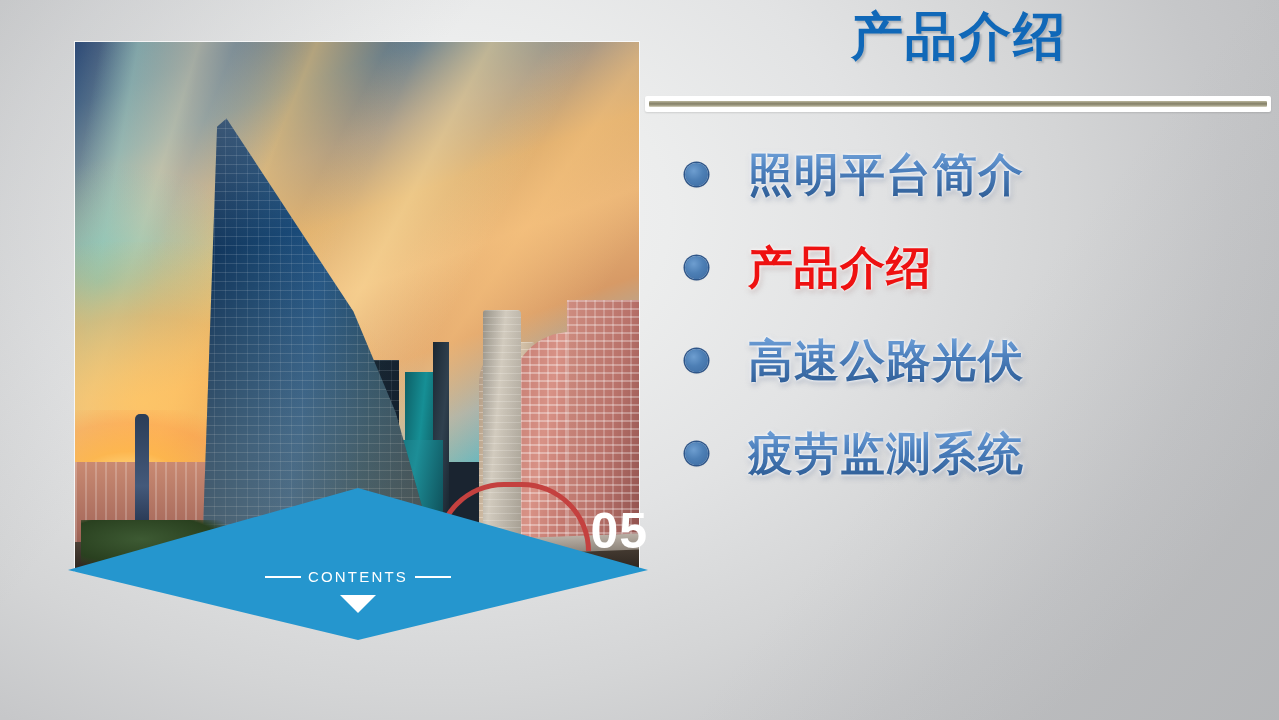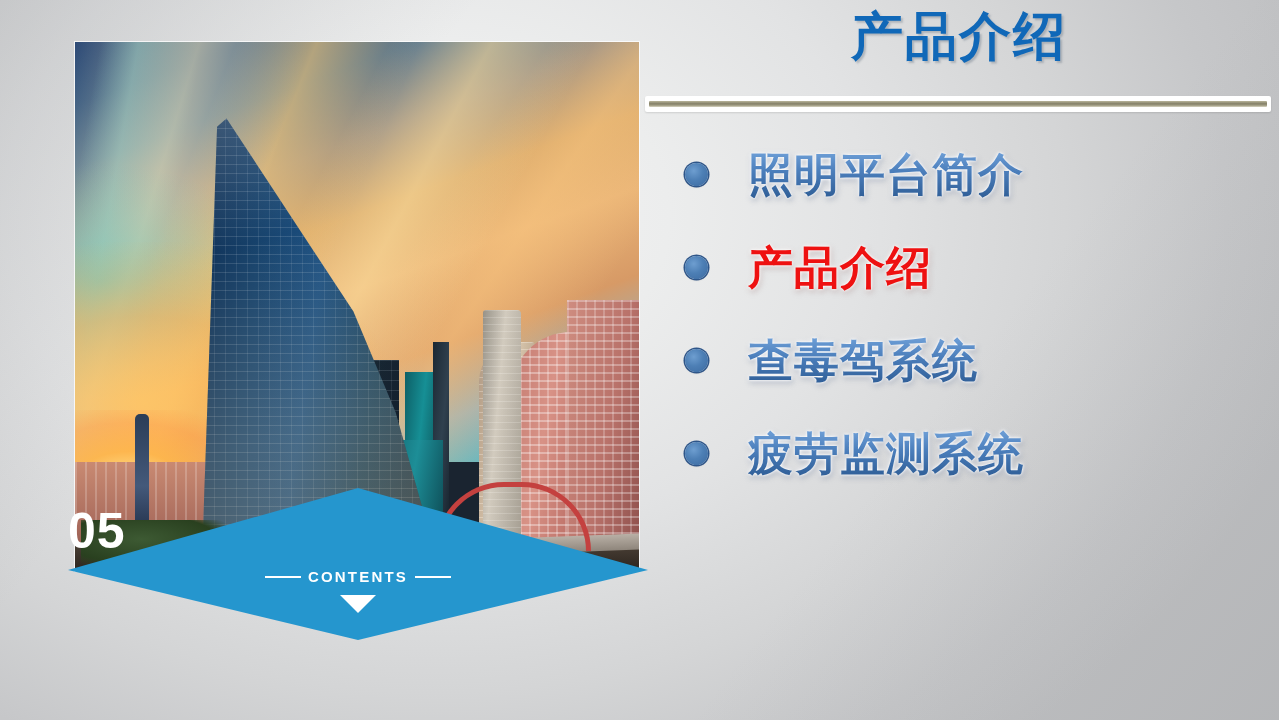--- a/index.html
+++ b/index.html
@@ -212,21 +212,21 @@
     z-index: 3;
   }
   #badge {
     position: absolute;
     left: 68px;
     top: 488px;
     width: 580px;
     height: 152px;
     z-index: 4;
     color: #ffffff;
-    text-align: left;
+    text-align: right;
     pointer-events: none;
   }
   #badge-num {
     margin-top: 18px;
     font-size: 50px;
     font-weight: 700;
     letter-spacing: 1px;
     line-height: 1;
     color: #ffffff;
   }
@@ -238,21 +238,21 @@
     gap: 7px;
   }
   .badge-rule {
     display: block;
     width: 36px;
     height: 2px;
     background: #ffffff;
   }
   #badge-contents {
     font-size: 15px;
-    font-weight: 700;
+    font-weight: 400;
     letter-spacing: 2.2px;
     color: #ffffff;
   }
   #badge-caret {
     margin: 10px auto 0;
     width: 0; height: 0;
     border-left: 18px solid transparent;
     border-right: 18px solid transparent;
     border-top: 18px solid #ffffff;
   }
@@ -414,21 +414,21 @@
         <span class="dot"></span>
       </div>
       <div class="row-label red">产品介绍</div>
     </div>
 
 
     <div class="row">
       <div class="dot-cell">
         <span class="dot"></span>
       </div>
-      <div class="row-label blue">查毒驾系统</div>
+      <div class="row-label blue">高速公路光伏</div>
     </div>
 
     <div class="row">
       <div class="dot-cell">
         <span class="dot"></span>
       </div>
       <div class="row-label blue">疲劳监测系统</div>
     </div>
 
   </div>

